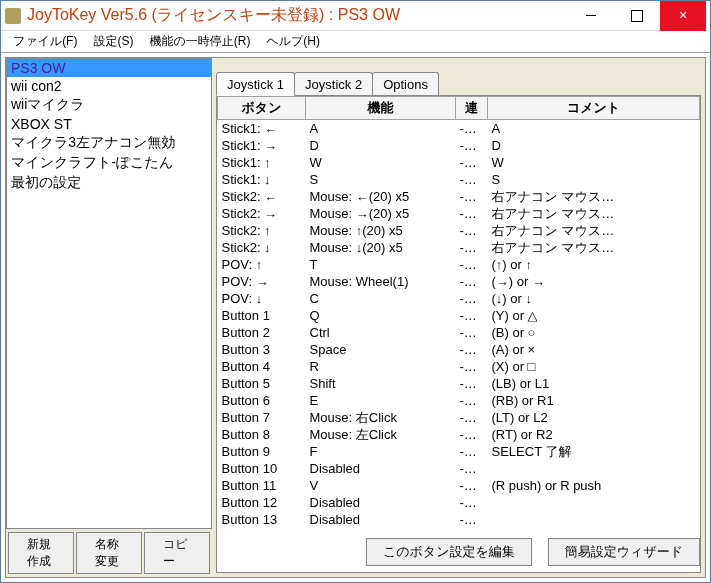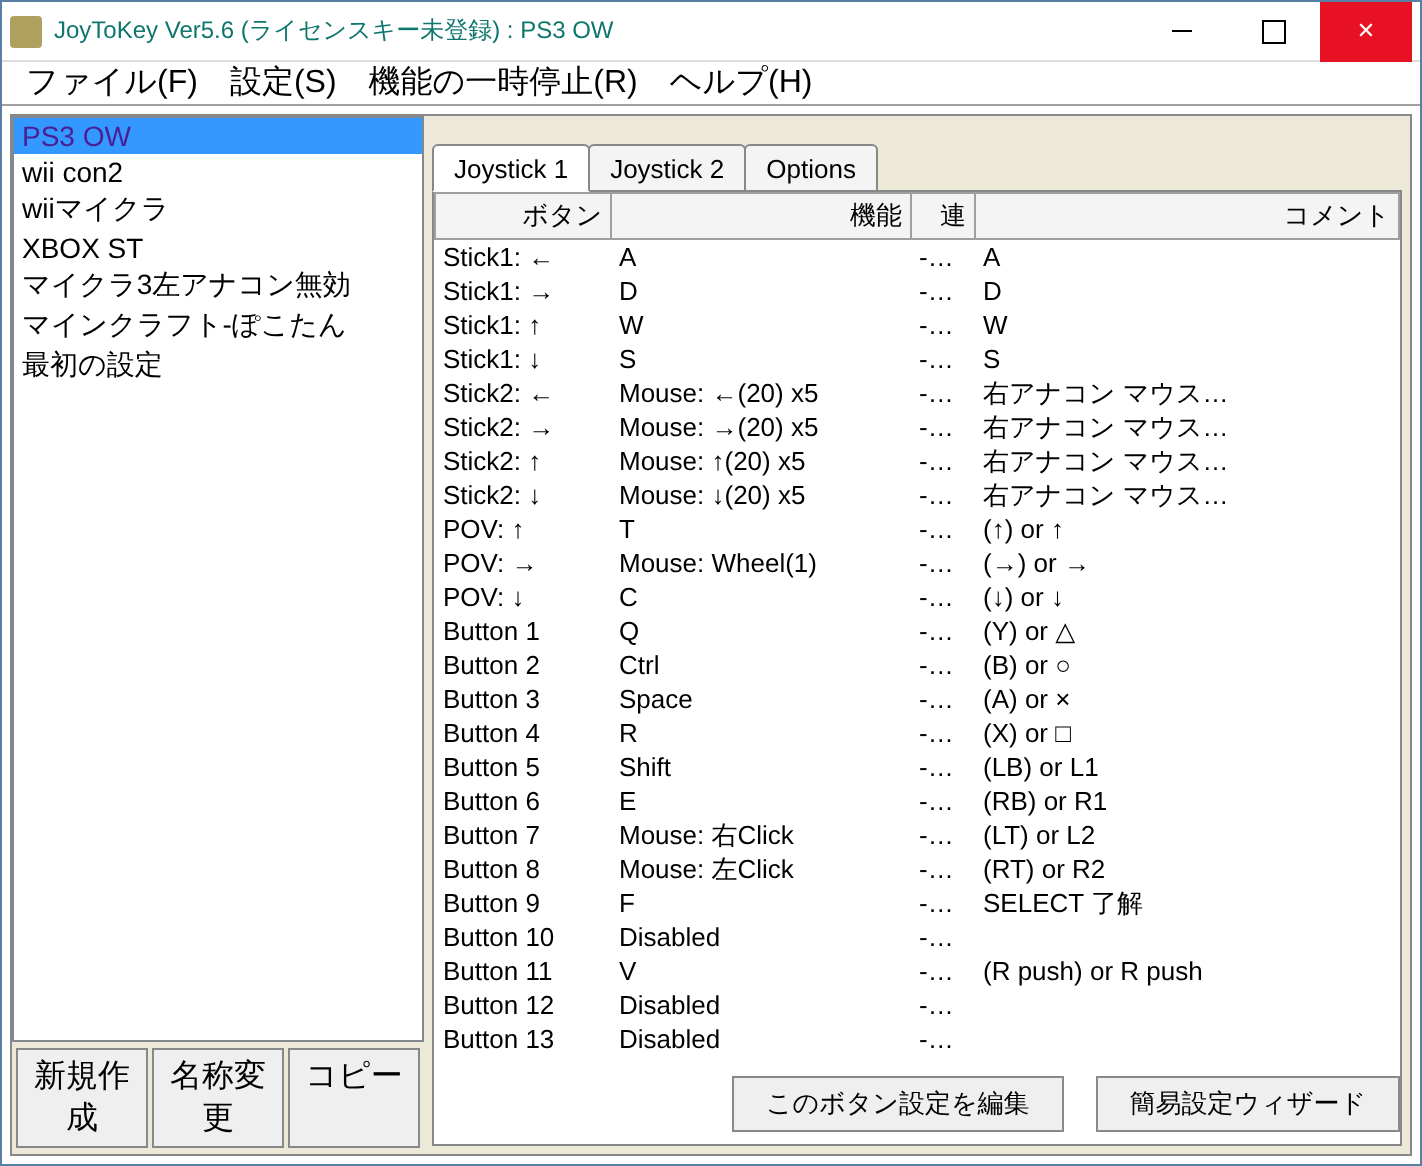--- a/index.html
+++ b/index.html
@@ -1,43 +1,43 @@
 <!DOCTYPE html>
 <html><head>
 <meta charset="utf-8">
 <style>
 * { box-sizing: border-box; margin: 0; padding: 0; }
 body { font-family: "MS PGothic", "Meiryo", sans-serif; font-size: 12px; color: #000; background: #f0f0f0; }
 .window { width: 711px; height: 583px; background: #fff; border: 1px solid #5a7fa5; display: flex; flex-direction: column; }
 .titlebar { height: 30px; background: #fff; display: flex; align-items: center; padding: 0 4px; border-bottom: 1px solid #ddd; }
 .titlebar-icon { width: 16px; height: 16px; margin-right: 6px; display: inline-block; background: #b0a060; border-radius: 2px; position: relative; }
-.titlebar-title { flex: 1; font-size: 12px; color: #0f766e; }
+.titlebar-title { flex: 1; font-size: 16px; color: #c2410c; }
 .titlebar-buttons { display: flex; }
 .titlebar-btn { width: 46px; height: 30px; display: flex; align-items: center; justify-content: center; font-family: Arial; font-size: 11px; cursor: default; }
 .titlebar-btn.close { background: #e81123; color: #fff; }
 .titlebar-btn.min::after { content: ""; display: block; width: 10px; height: 1px; background: #000; }
 .titlebar-btn.max::after { content: ""; display: block; width: 10px; height: 10px; border: 1px solid #000; }
 .titlebar-btn.close::after { content: "✕"; }
 .menubar { height: 22px; background: #fff; display: flex; align-items: center; padding: 0 4px; border-bottom: 1px solid #a0a0a0; }
-.menubar-item { padding: 2px 8px; cursor: default; font-size: 16px; }
+.menubar-item { padding: 2px 8px; cursor: default; font-size: 12px; }
 .content { flex: 1; display: flex; margin: 4px; min-height: 0; border: 1px solid #888; background: #ece9d8; }
 .sidebar { width: 206px; display: flex; flex-direction: column; }
 .profile-list { flex: 1; background: #fff; border: 1px solid #828790; margin: 0; overflow-y: auto; }
 .profile-item { padding: 1px 4px; font-size: 14px; cursor: default; white-space: nowrap; }
 .profile-item.selected { background: #3399ff; color: #4c1d95; }
 .sidebar-buttons { display: flex; padding: 3px 2px; gap: 2px; }
-.sidebar-btn { flex: 1; font-size: 16px; padding: 3px 6px; background: #efefef; border: 1px solid #888; cursor: default; text-align: center; }
+.sidebar-btn { flex: 1; font-size: 12px; padding: 3px 18px; background: #efefef; border: 1px solid #888; cursor: default; text-align: left; }
 .main { flex: 1; display: flex; flex-direction: column; padding: 0 4px 4px 4px; min-width: 0; }
 .tabs { display: flex; margin-top: 14px; }
 .tab { padding: 4px 10px 3px 10px; border: 1px solid #888; background: #f4f4f4; font-size: 13px; margin-right: -1px; cursor: default; border-bottom: none; border-top-left-radius: 3px; border-top-right-radius: 3px; }
 .tab.active { background: #fff; border-bottom: 1px solid #fff; position: relative; z-index: 2; }
 .tab-body { flex: 1; background: #fff; border: 1px solid #888; display: flex; flex-direction: column; margin-top: -1px; min-height: 0; }
 .table-wrap { flex: 1; overflow: auto; min-height: 0; }
 table { width: 100%; border-collapse: collapse; table-layout: fixed; font-size: 13px; }
-thead th { background: #f4f4f4; border: 1px solid #a0a0a0; padding: 2px 4px; text-align: right; font-weight: normal; position: sticky; top: 0; }
+thead th { background: #f4f4f4; border: 1px solid #a0a0a0; padding: 2px 4px; text-align: center; font-weight: bold; position: sticky; top: 0; }
 tbody td { padding: 0 4px; white-space: nowrap; overflow: hidden; text-overflow: ellipsis; line-height: 17px; font-size: 13px; }
 .col-btn { width: 88px; }
 .col-func { width: 150px; }
 .col-rep { width: 32px; }
 .col-com { width: auto; }
 .bottom-buttons { display: flex; justify-content: flex-end; gap: 16px; padding: 6px 0; }
 .bottom-btn { font-size: 13px; padding: 4px 16px; background: #efefef; border: 1px solid #888; cursor: default; }
 </style>
 </head>
 <body>

